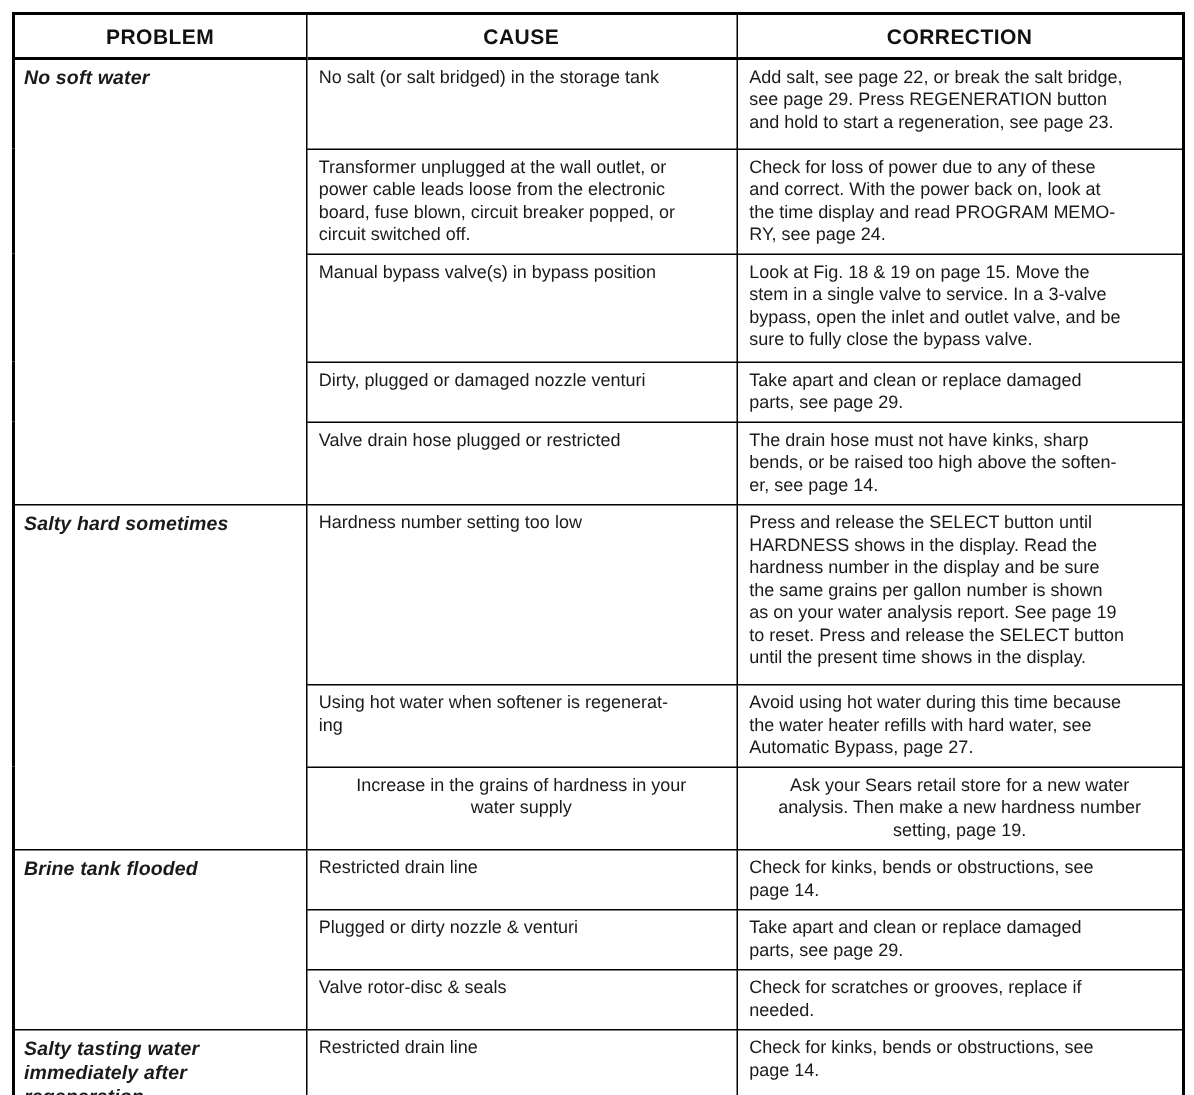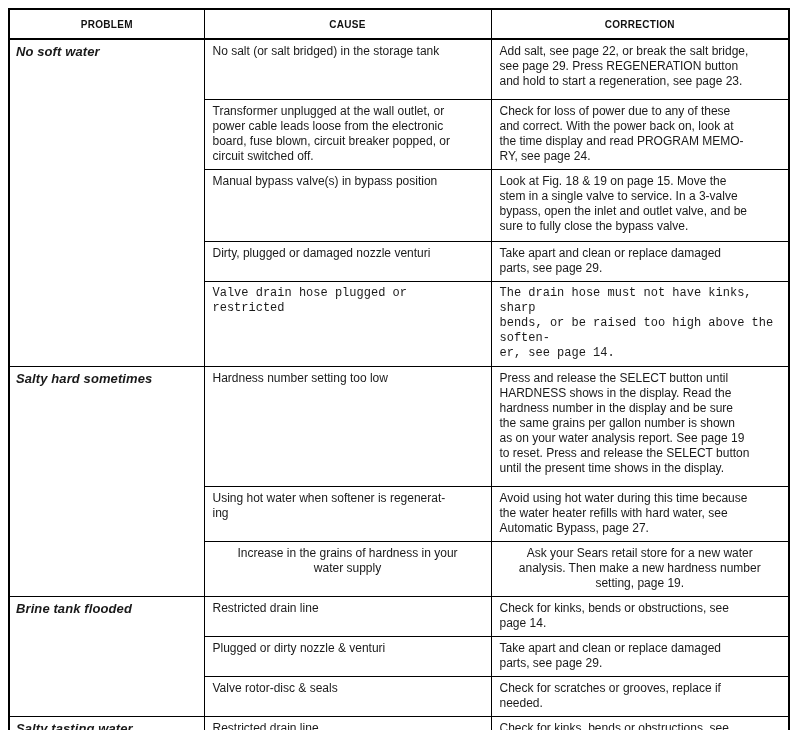--- a/index.html
+++ b/index.html
@@ -23,21 +23,21 @@
     border: 2px solid #000000;
     background: #ffffff;
   }
   table.ts col.c-problem  { width: 195px; }
   table.ts col.c-cause    { width: 287px; }
   table.ts col.c-corr     { width: 298px; }
 
   table.ts th {
     border: 1px solid #000000;
     border-bottom: 2px solid #000000;
-    font-size: 10px;
+    font-size: 14px;
     font-weight: bold;
     color: #111111;
     text-align: center;
     vertical-align: middle;
     padding: 3px 4px;
     height: 22px;
     letter-spacing: 0.3px;
   }
   table.ts td {
     border: 1px solid #000000;
@@ -56,21 +56,21 @@
     line-height: 16px;
     padding-left: 6px;
     letter-spacing: 0.1px;
   }
   
   tr.h-hdr { height: 25px; }
   tr.h-60  { height: 60px; padding-left: 28px; }
   tr.h-67  { height: 67px; padding-left: 28px; }
   tr.h-72  { height: 72px; padding-left: 48px; }
   tr.h-36  { height: 36px; }
-  tr.h-55  { height: 55px; font-family: Liberation Mono, monospace; }
+  tr.h-55  { height: 55px; }
   tr.h-120 { height: 120px; }
   tr.h-54  { height: 54px; }
   tr.h-53  { height: 53px; text-align: center; }
   tr.h-37  { height: 37px; margin-left: 18px; }
   tr.h-35  { height: 35px; }
   tr.h-40  { height: 40px; padding-left: 13px; }
   tr.h-58  { height: 58px; }
 </style>
 </head>
 <body>

